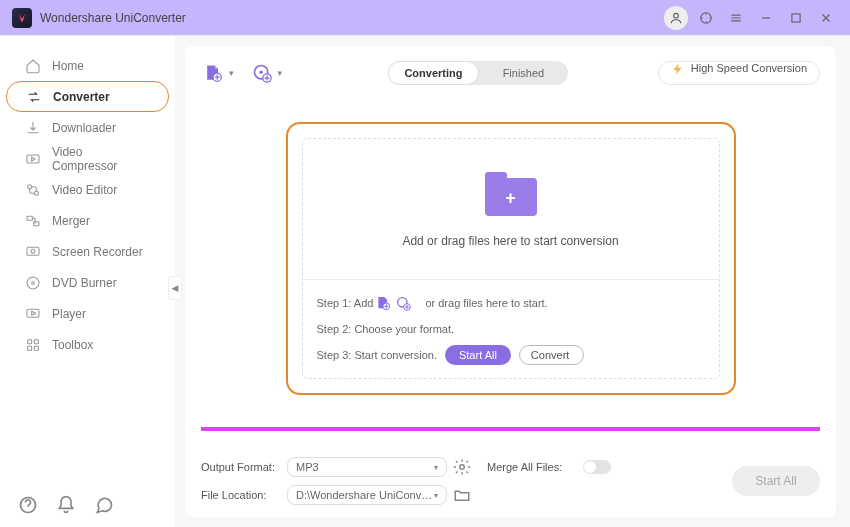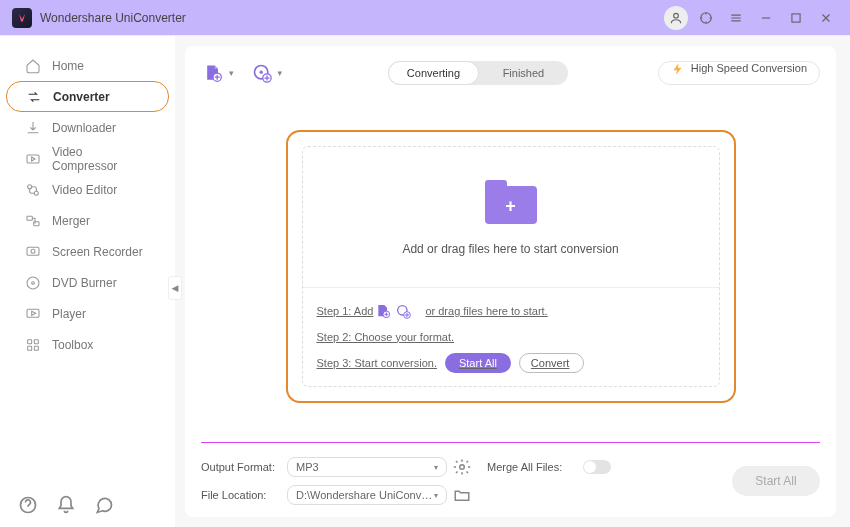--- a/index.html
+++ b/index.html
@@ -27,42 +27,42 @@
 .collapse-btn { position: absolute; right: -7px; top: 240px; width: 14px; height: 24px; background: #fff; border: 1px solid #eee; border-radius: 3px; display: flex; align-items: center; justify-content: center; cursor: pointer; color: #888; font-size: 9px; }
 
 .content { flex: 1; padding: 10px 14px 10px 10px; }
 .panel { background: #fff; border-radius: 8px; width: 100%; height: 100%; display: flex; flex-direction: column; padding: 10px 16px; position: relative; }
 
 .topbar { display: flex; align-items: center; height: 34px; }
 .topbar .addbtn { width: 24px; height: 24px; display: flex; align-items: center; justify-content: center; cursor: pointer; margin-right: 4px; }
 .topbar .chev { font-size: 9px; color: #888; margin-right: 16px; cursor: pointer; }
 .tabs { margin-left: auto; margin-right: auto; display: flex; background: #e9e9e9; border-radius: 14px; height: 24px; width: 180px; }
 .tabs .tab { flex: 1; display: flex; align-items: center; justify-content: center; font-size: 11px; color: #666; border-radius: 14px; cursor: pointer; }
-.tabs .tab.active { background: #fff; color: #333; border: 1px solid #ddd; }
+.tabs .tab.active { background: #fff; color: #333; border: 1px solid #ddd; font-weight: bold; }
 .hspeed { display: flex; align-items: flex-start; height: 24px; padding: 0 12px; border: 1px solid #e5e5e5; border-radius: 12px; font-size: 11px; color: #555; cursor: pointer; }
 .hspeed svg { width: 14px; height: 14px; margin-right: 6px; }
 
 .main { flex: 1; display: flex; align-items: center; justify-content: center; }
 .dropzone-wrap { border: 2px solid #e4872d; border-radius: 14px; width: 450px; padding: 14px; }
 .dropzone { border: 1px dashed #ddd; border-radius: 6px; overflow: hidden; }
 .drop-top { height: 140px; display: flex; flex-direction: column; align-items: center; justify-content: center; }
 .foldericon { position: relative; width: 60px; height: 50px; margin-bottom: 14px; }
 .foldericon .fbody { position: absolute; left: 4px; top: 8px; width: 52px; height: 38px; background: #9a7de8; border-radius: 4px; }
 .foldericon .ftab { position: absolute; left: 4px; top: 2px; width: 22px; height: 10px; background: #9a7de8; border-radius: 3px 3px 0 0; }
 .foldericon .fplus { position: absolute; left: 50%; top: 56%; transform: translate(-50%, -50%); color: #fff; font-size: 18px; font-weight: bold; }
 .foldericon .fback { position: absolute; left: 18px; top: 0; width: 56px; height: 42px; background: #e6e0f7; border-radius: 4px; z-index: -1; transform: rotate(8deg); }
 .drop-text { font-size: 12px; color: #555; }
 .drop-steps { border-top: 1px solid #eee; padding: 10px 14px; font-size: 11px; color: #666; }
-.steprow { display: flex; align-items: center; height: 26px; text-decoration: underline; }
+.steprow { display: flex; align-items: center; height: 26px; }
 .steprow .mini { width: 16px; height: 16px; margin: 0 2px; display: inline-flex; }
 .btn-pill { display: inline-flex; align-items: center; justify-content: center; height: 20px; padding: 0 14px; border-radius: 10px; font-size: 11px; margin-left: 8px; cursor: pointer; }
 .btn-primary { background: #8a6de0; color: #fff; }
 .btn-outline { border: 1px solid #bbb; color: #555; background: #fff; padding-left: 11px; }
 
-.footer { border-top: 1px solid #d946ef; margin-top: auto; padding-top: 12px; display: grid; grid-template-columns: 80px 160px 28px 90px 50px 1fr auto; grid-template-rows: 24px 24px; align-items: center; gap: 4px 6px; font-size: 11px; color: #666; }
+.footer { border-top: 4px solid #d946ef; margin-top: auto; padding-top: 24px; display: grid; grid-template-columns: 80px 160px 28px 90px 50px 1fr auto; grid-template-rows: 24px 24px; align-items: center; gap: 4px 6px; font-size: 11px; color: #666; }
 .footer .flabel { color: #555; }
 .footer .fsel { display: flex; align-items: center; justify-content: space-between; border: 1px solid #ddd; border-radius: 8px; height: 20px; padding: 0 8px; font-size: 11px; cursor: pointer; background: #fff; }
 .footer .fsel .ch { font-size: 8px; color: #888; }
 .footer .ficon { width: 18px; height: 18px; display: flex; align-items: center; justify-content: center; cursor: pointer; color: #888; }
 .toggle { width: 28px; height: 14px; border-radius: 7px; background: #e3e3e3; position: relative; cursor: pointer; }
 .toggle::after { content: ''; position: absolute; left: 1px; top: 1px; width: 12px; height: 12px; border-radius: 50%; background: #fff; }
 .start-all-btn { grid-row: 1 / span 2; grid-column: 7; width: 88px; height: 30px; border-radius: 15px; background: #eee; color: #aaa; display: flex; align-items: center; justify-content: center; font-size: 12px; cursor: pointer; }
 </style>
 </head>
 <body>

